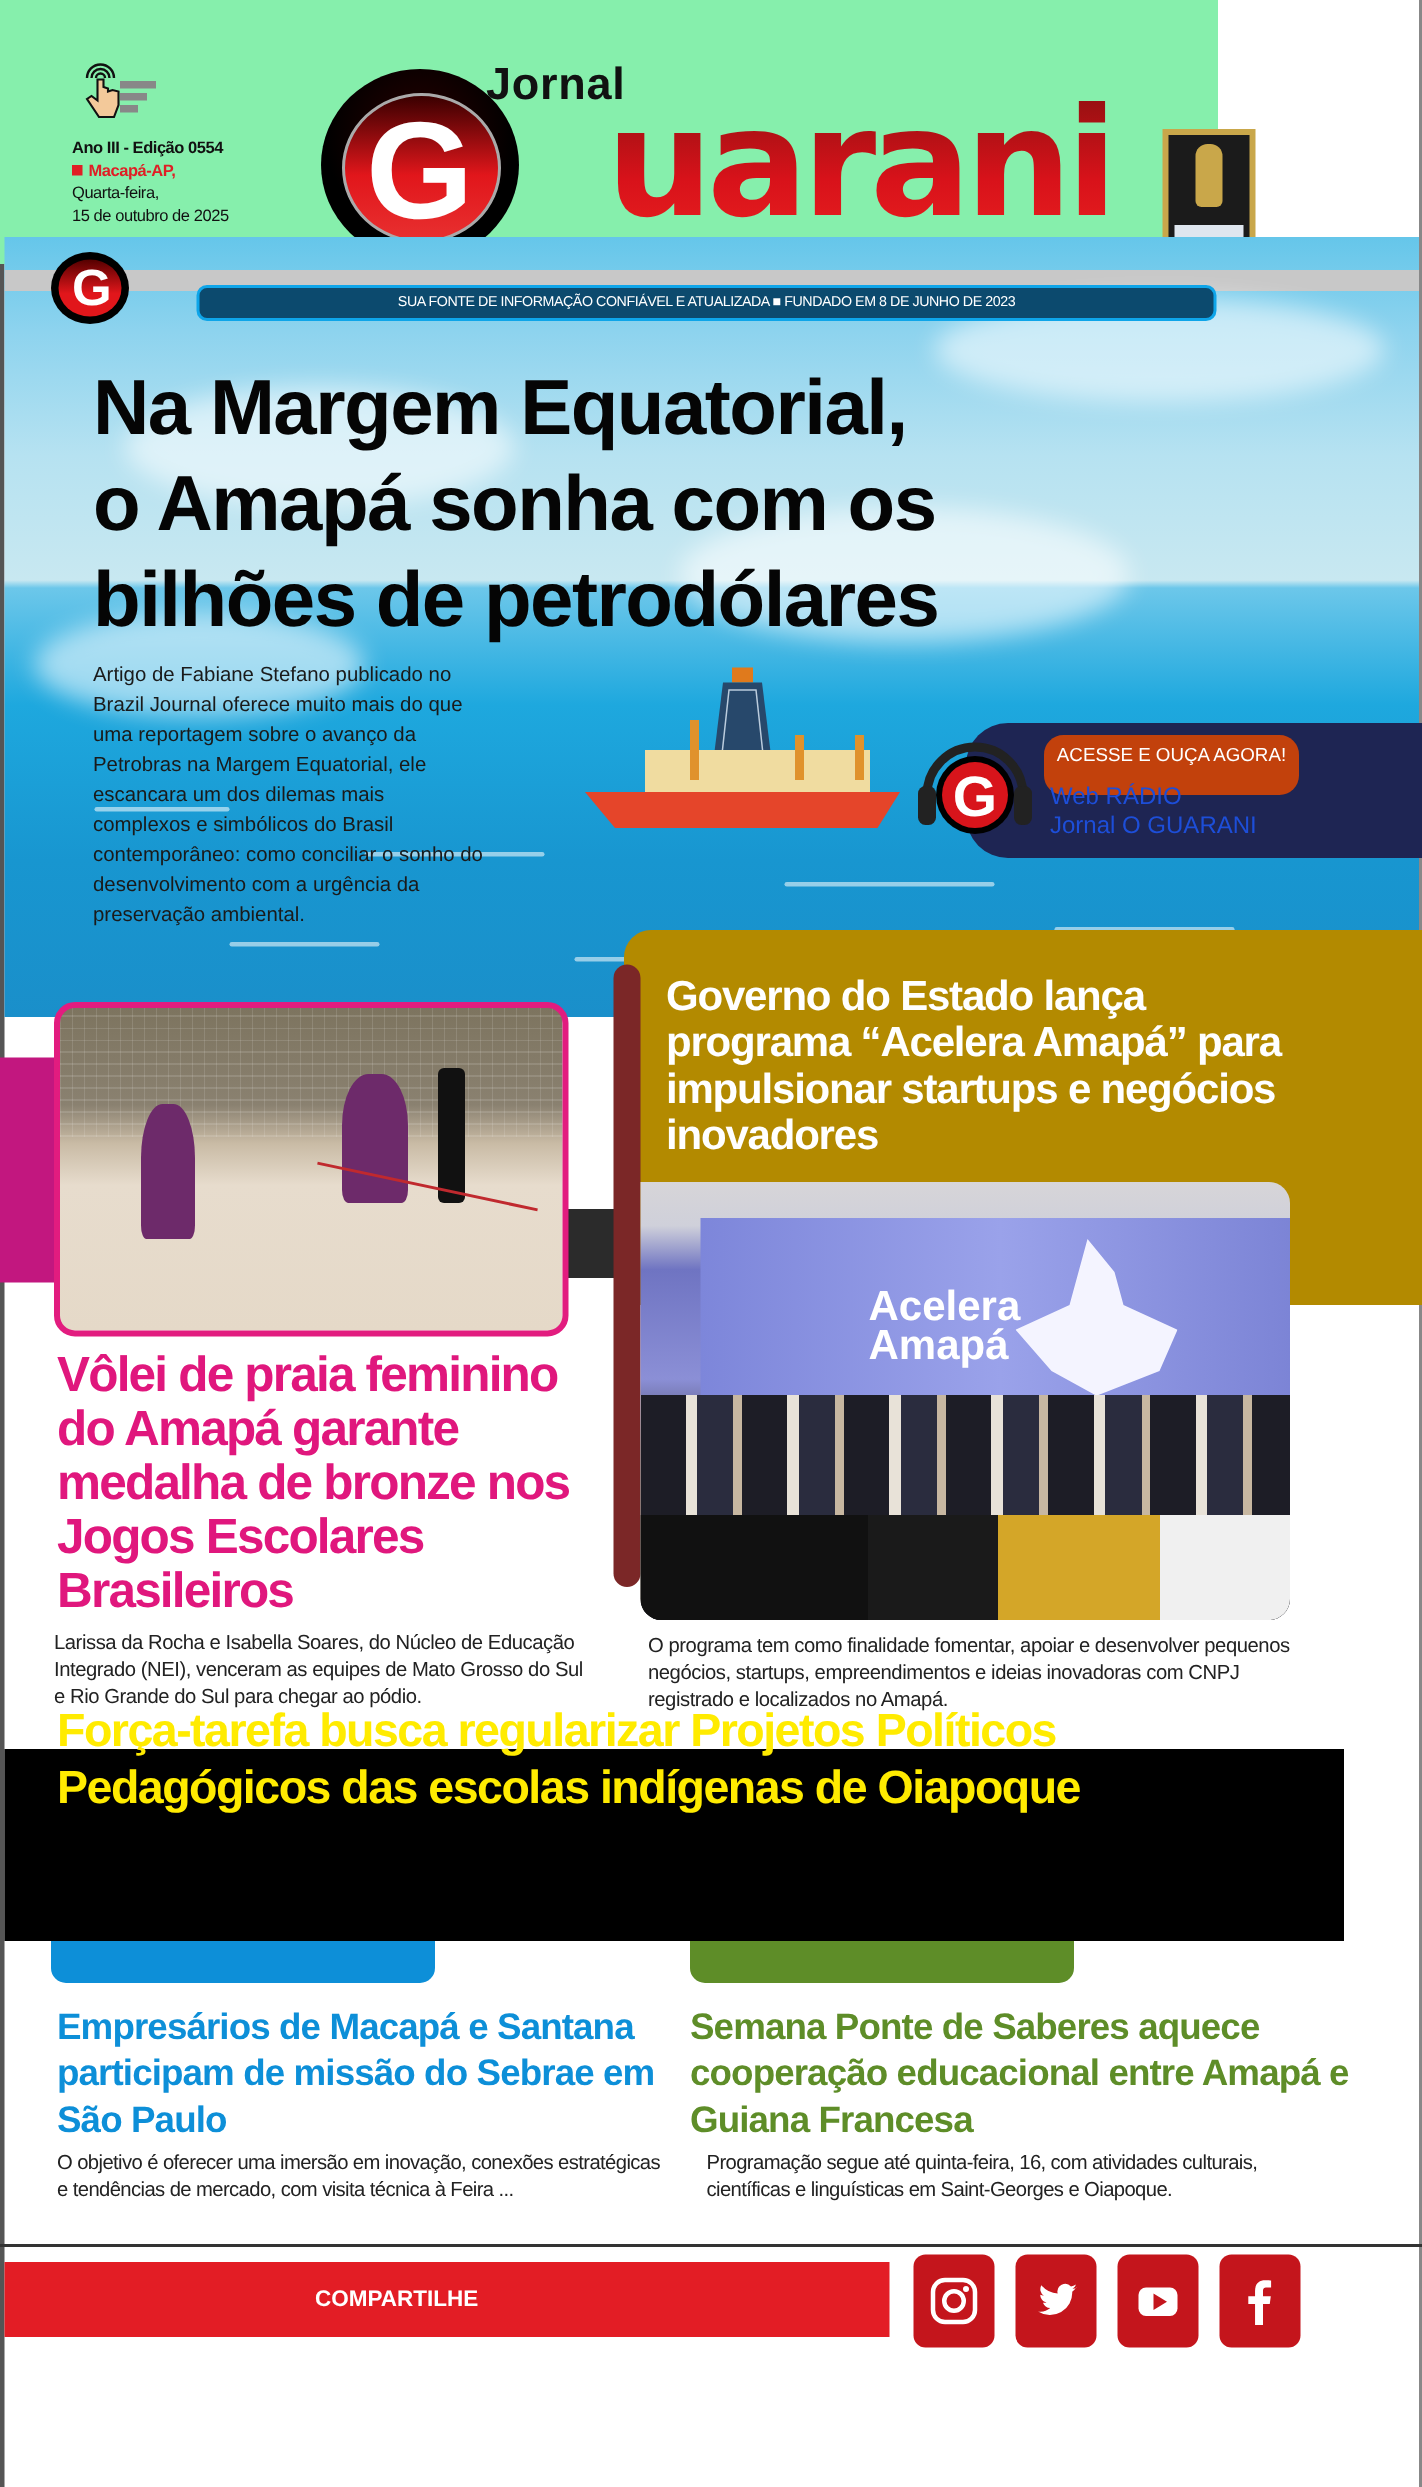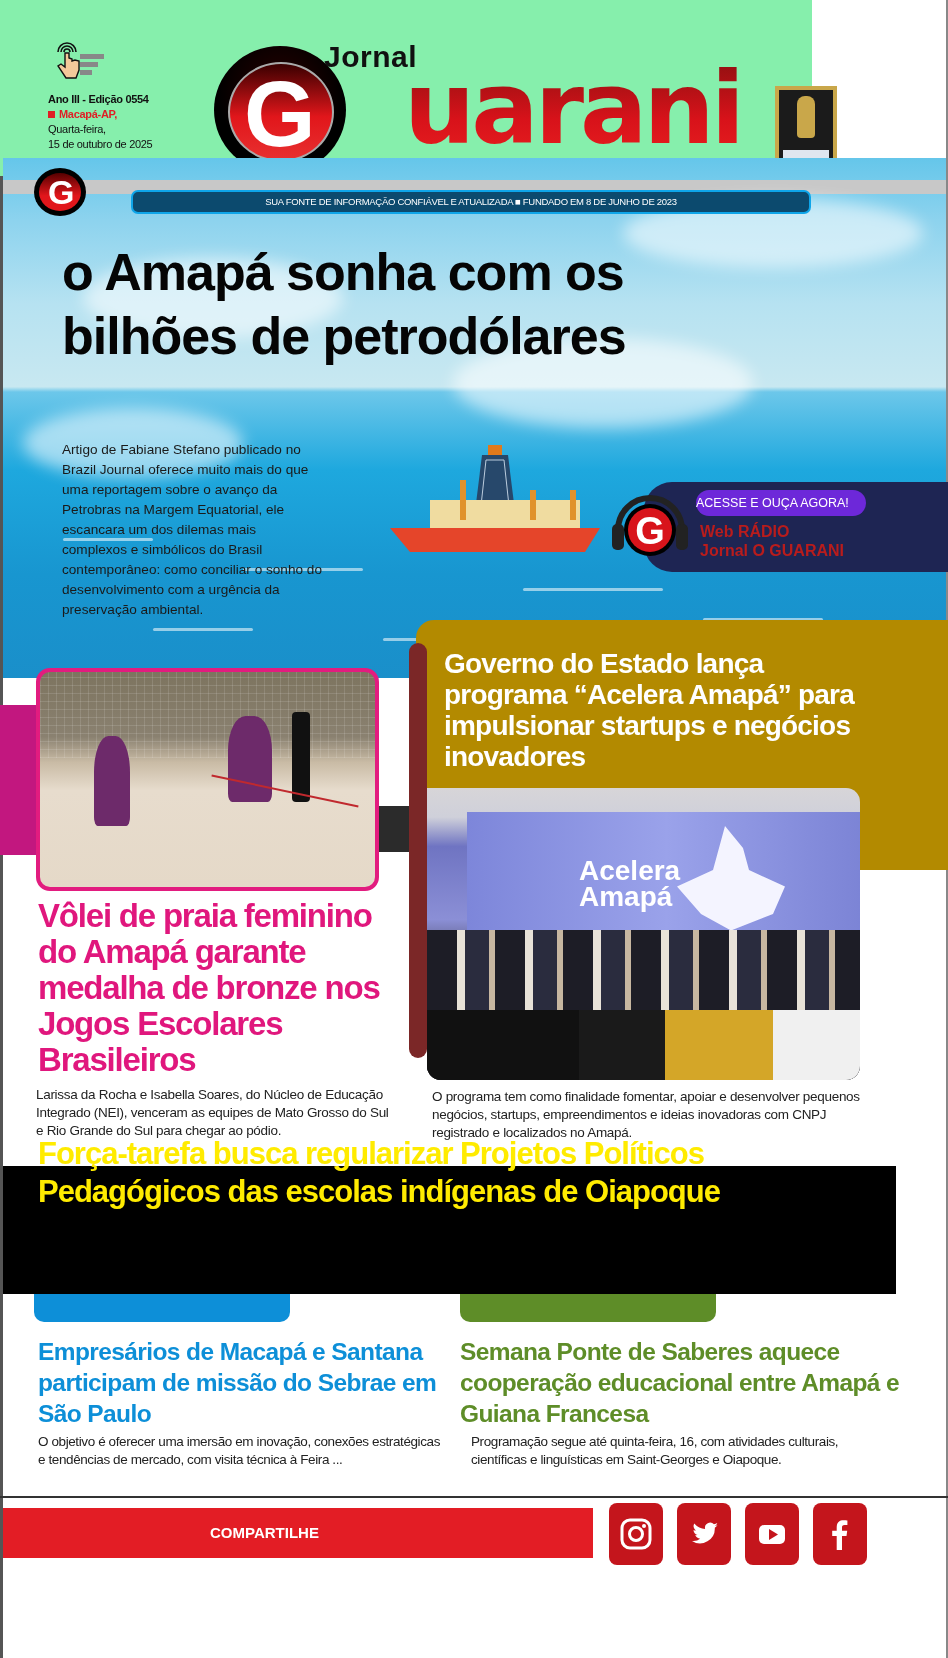--- a/index.html
+++ b/index.html
@@ -33,22 +33,22 @@
 .hero .wave{position:absolute;height:3px;border-radius:3px;background:rgba(255,255,255,.55)}
 .gray-band{position:absolute;left:0;top:22px;width:943px;height:14px;background:#c8c8c8}
 .small-g{position:absolute;left:34px;top:168px;width:52px;height:48px;border-radius:50%;background:#000;z-index:3}
 .small-g:after{content:"";position:absolute;left:5px;top:5px;width:42px;height:38px;border-radius:50%;background:linear-gradient(180deg,#500 0%,#e1161b 60%)}
 .small-g span{position:absolute;z-index:2;left:14px;top:6px;font-size:34px;font-weight:bold;color:#fff;line-height:36px}
 .tagline{position:absolute;left:131px;top:190px;width:680px;height:24px;background:#0c4a6e;border-radius:7px;border:2px solid #0ea5e9;color:#fff;font-size:9.5px;text-align:center;line-height:20px;letter-spacing:-0.3px;z-index:3}
 .headline{position:absolute;left:62px;top:240px;width:760px;font-size:52px;line-height:64px;font-weight:bold;color:#050505;letter-spacing:-1px;z-index:3}
 .lead{position:absolute;left:62px;top:440px;width:260px;font-size:13.6px;line-height:20px;color:#1a1a1a;z-index:3}
 .ship{position:absolute;left:370px;top:440px;width:240px;height:120px;z-index:2}
 .radio{position:absolute;left:644px;top:482px;width:304px;height:90px;background:#1e2553;border-radius:28px 0 0 28px;z-index:3}
-.radio-cta{position:absolute;left:696px;top:490px;width:170px;height:26px;background:#6d28d9;border-radius:13px;color:#fff;font-size:12.5px;line-height:26px;z-index:4}
-.radio-title{position:absolute;left:700px;top:522px;font-size:16px;line-height:19px;font-weight:bold;color:#b91c1c;z-index:4}
+.radio-cta{position:absolute;left:696px;top:490px;width:170px;height:40px;background:#c2410c;border-radius:13px;color:#fff;font-size:12.5px;line-height:26px;text-align:center;z-index:4}
+.radio-title{position:absolute;left:700px;top:522px;font-size:16px;line-height:19px;font-weight:normal;color:#1d4ed8;z-index:4}
 .radio-icon{position:absolute;left:610px;top:490px;width:80px;height:74px;z-index:5}
 
 
 .magenta-strip{position:absolute;left:0;top:705px;width:36px;height:150px;background:#c2177f}
 .olive-box{position:absolute;left:416px;top:620px;width:532px;height:250px;background:#b38a00;border-radius:18px 0 0 0}
 .maroon-bar{position:absolute;left:409px;top:643px;width:18px;height:415px;background:#7b2727;border-radius:9px}
 .dark-strip{position:absolute;left:378px;top:806px;width:40px;height:46px;background:#2b2b2b}
 
 
 .volei-photo{position:absolute;left:36px;top:668px;width:343px;height:223px;border:4px solid #e21c7f;border-radius:14px;overflow:hidden;
@@ -137,20 +137,21 @@
   <div class="wave" style="left:150px;top:470px;width:100px"></div>
   <div class="wave" style="left:380px;top:480px;width:110px"></div>
 </div>
 
 <div class="small-g">
     <span>G</span>
   </div>
 <div class="tagline">SUA FONTE DE INFORMAÇÃO CONFIÁVEL E ATUALIZADA ■ FUNDADO EM 8 DE JUNHO DE 2023</div>
 
 <h1 class="headline">
+  <div>Na Margem Equatorial,</div>
   <div>o Amapá sonha com os</div>
   <div>bilhões de petrodólares</div>
 </h1>
 <p class="lead">Artigo de Fabiane Stefano publicado no Brazil Journal oferece muito mais do que uma reportagem sobre o avanço da Petrobras na Margem Equatorial, ele escancara um dos dilemas mais complexos e simbólicos do Brasil contemporâneo: como conciliar o sonho do desenvolvimento com a urgência da preservação ambiental.</p>
 
 <svg class="ship" viewBox="0 0 240 120">
   <rect x="118" y="5" width="14" height="10" fill="#e07a1c"></rect>
   <polygon points="112,15 138,15 146,80 104,80" fill="#27486b"></polygon>
   <polygon points="116,20 134,20 140,75 110,75" fill="none" stroke="#bcd" stroke-width="1"></polygon>
   <rect x="60" y="60" width="150" height="30" fill="#f0dca0"></rect>

